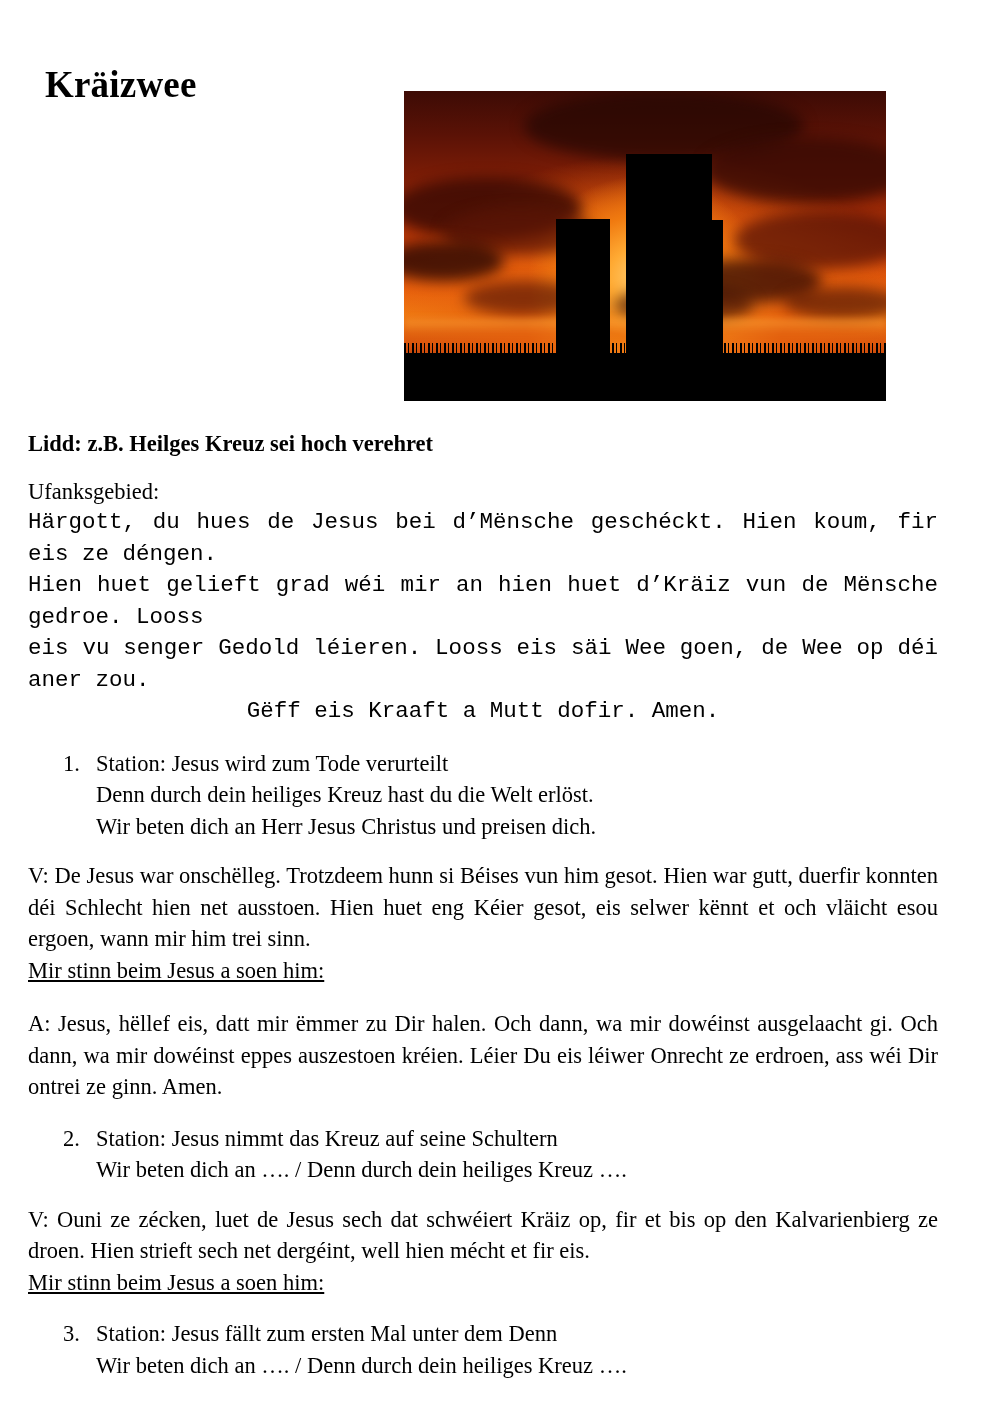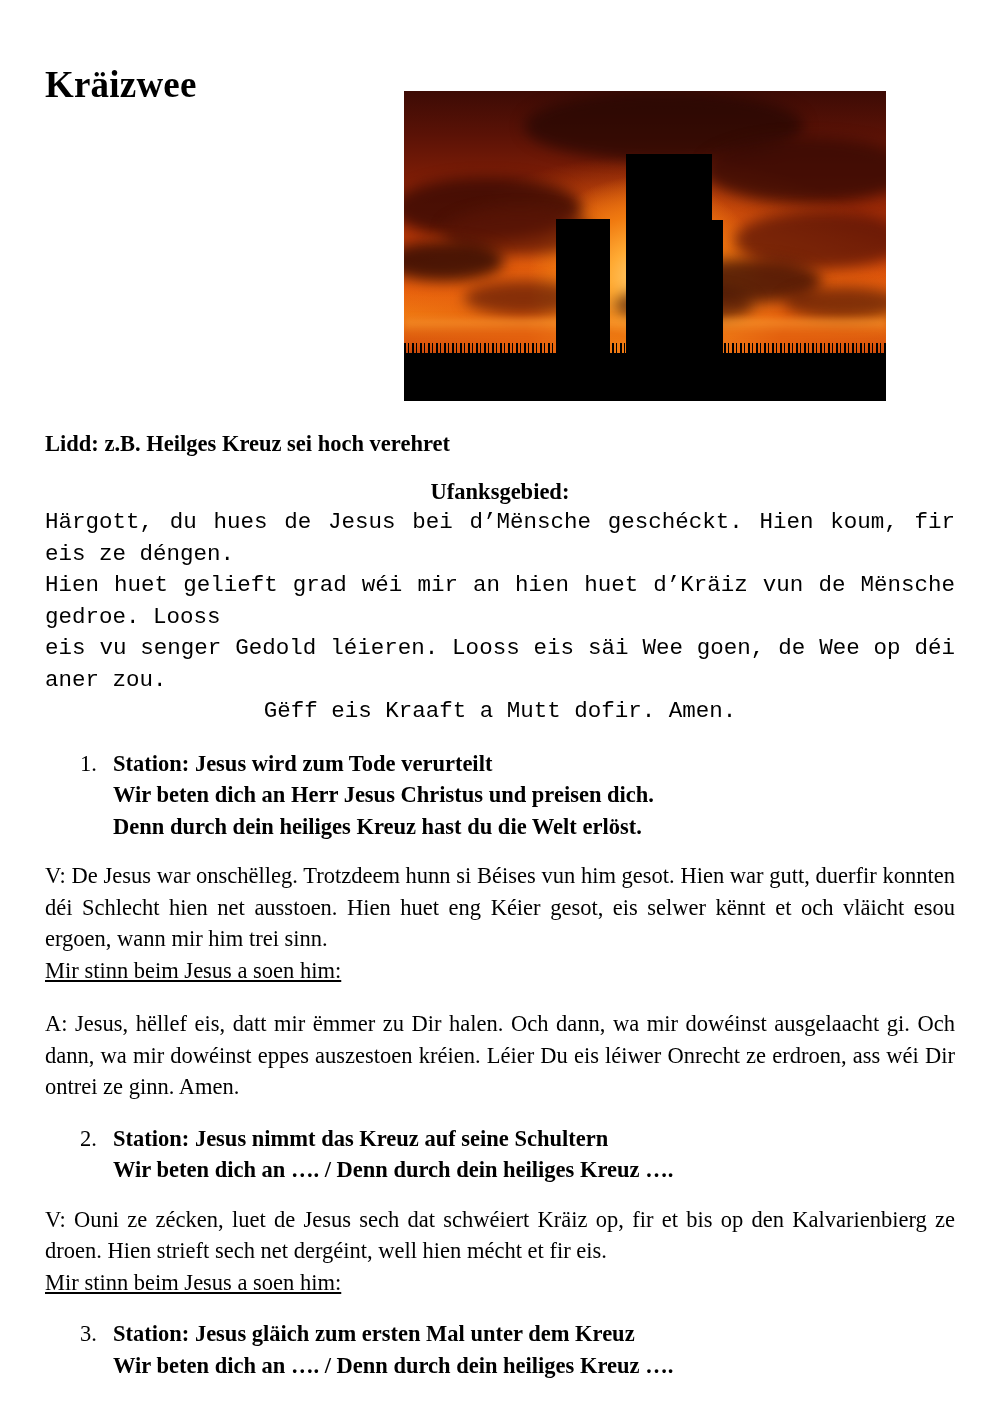--- a/index.html
+++ b/index.html
@@ -128,39 +128,39 @@
   .cross-left { left: 152px; top: 128px; width: 54px; height: 135px; }
   .cross-left .post { top: 0; width: 10px; height: 135px; }
   .cross-left .arm { top: 22px; width: 54px; height: 10px; }
   .cross-right { left: 265px; top: 129px; width: 54px; height: 134px; }
   .cross-right .post { top: 0; width: 10px; height: 134px; }
   .cross-right .arm { top: 25px; width: 54px; height: 10px; }
 
   
   .body-col {
     position: absolute;
-    left: 45px;
+    left: 28px;
     top: 400px;
     width: 910px;
   }
   p, .block {
     margin: 0;
     font-size: 22.5px;
     line-height: 31.5px;
     text-align: justify;
     text-justify: inter-word;
   }
   .heading {
     font-weight: bold;
     text-align: left;
     margin-bottom: 16px;
   }
   .subheading {
-    font-weight: bold;
-    text-align: center;
+    font-weight: normal;
+    text-align: left;
   }
   .prayer {
     text-align: justify;
     font-family: Liberation Mono, monospace;
   }
   .prayer > span { display: block; }
   .verse {
     text-align: justify;
     margin-top: 18px;
   }
@@ -181,21 +181,21 @@
   .station .num {
     width: 33px;
     flex: 0 0 33px;
     margin-left: 35px;
     font-size: 22.5px;
     line-height: 31.5px;
     text-align: left;
   }
   .station .lines {
     flex: 1 1 auto;
-    font-weight: bold;
+    font-weight: normal;
     font-size: 22.5px;
     line-height: 31.5px;
     text-align: left;
   }
   .station .lines > span { display: block; white-space: nowrap; }
   .last-line { text-align: center; }
 </style>
 </head>
 <body>
 
@@ -241,22 +241,22 @@
       <span>Härgott, du hues de Jesus bei d’Mënsche geschéckt. Hien koum, fir eis ze déngen.</span>
       <span>Hien huet gelieft grad wéi mir an hien huet d’Kräiz vun de Mënsche gedroe. Looss</span>
       <span>eis vu senger Gedold léieren. Looss eis säi Wee goen, de Wee op déi aner zou.</span>
       <span class="last-line">Gëff eis Kraaft a Mutt dofir. Amen.</span>
     </div>
 
     <div class="station">
       <div class="num">1.</div>
       <div class="lines">
         <span>Station: Jesus wird zum Tode verurteilt</span>
+        <span>Denn durch dein heiliges Kreuz hast du die Welt erlöst.</span>
         <span>Wir beten dich an Herr Jesus Christus und preisen dich.</span>
-        <span>Denn durch dein heiliges Kreuz hast du die Welt erlöst.</span>
       </div>
     </div>
 
     <p class="verse">V: De Jesus war onschëlleg. Trotzdeem hunn si Béises vun him gesot. Hien war gutt, duerfir konnten déi Schlecht hien net ausstoen. Hien huet eng Kéier gesot, eis selwer kënnt et och vläicht esou ergoen, wann mir him trei sinn.</p>
     <p class="cue">Mir stinn beim Jesus a soen him:</p>
     <p class="response">A: Jesus, hëllef eis, datt mir ëmmer zu Dir halen. Och dann, wa mir dowéinst ausgelaacht gi. Och dann, wa mir dowéinst eppes auszestoen kréien. Léier Du eis léiwer Onrecht ze erdroen, ass wéi Dir ontrei ze ginn. Amen.</p>
 
     <div class="station">
       <div class="num">2.</div>
       <div class="lines">
@@ -264,19 +264,19 @@
         <span>Wir beten dich an …. / Denn durch dein heiliges Kreuz ….</span>
       </div>
     </div>
 
     <p class="verse">V: Ouni ze zécken, luet de Jesus sech dat schwéiert Kräiz op, fir et bis op den Kalvarienbierg ze droen. Hien strieft sech net dergéint, well hien mécht et fir eis.</p>
     <p class="cue">Mir stinn beim Jesus a soen him:</p>
 
     <div class="station">
       <div class="num">3.</div>
       <div class="lines">
-        <span>Station: Jesus gläich zum ersten Mal unter dem Kreuz</span>
+        <span>Station: Jesus fällt zum ersten Mal unter dem Denn</span>
         <span>Wir beten dich an …. / Denn durch dein heiliges Kreuz ….</span>
       </div>
     </div>
 
   </div>
 </div>
 
 </body></html>

